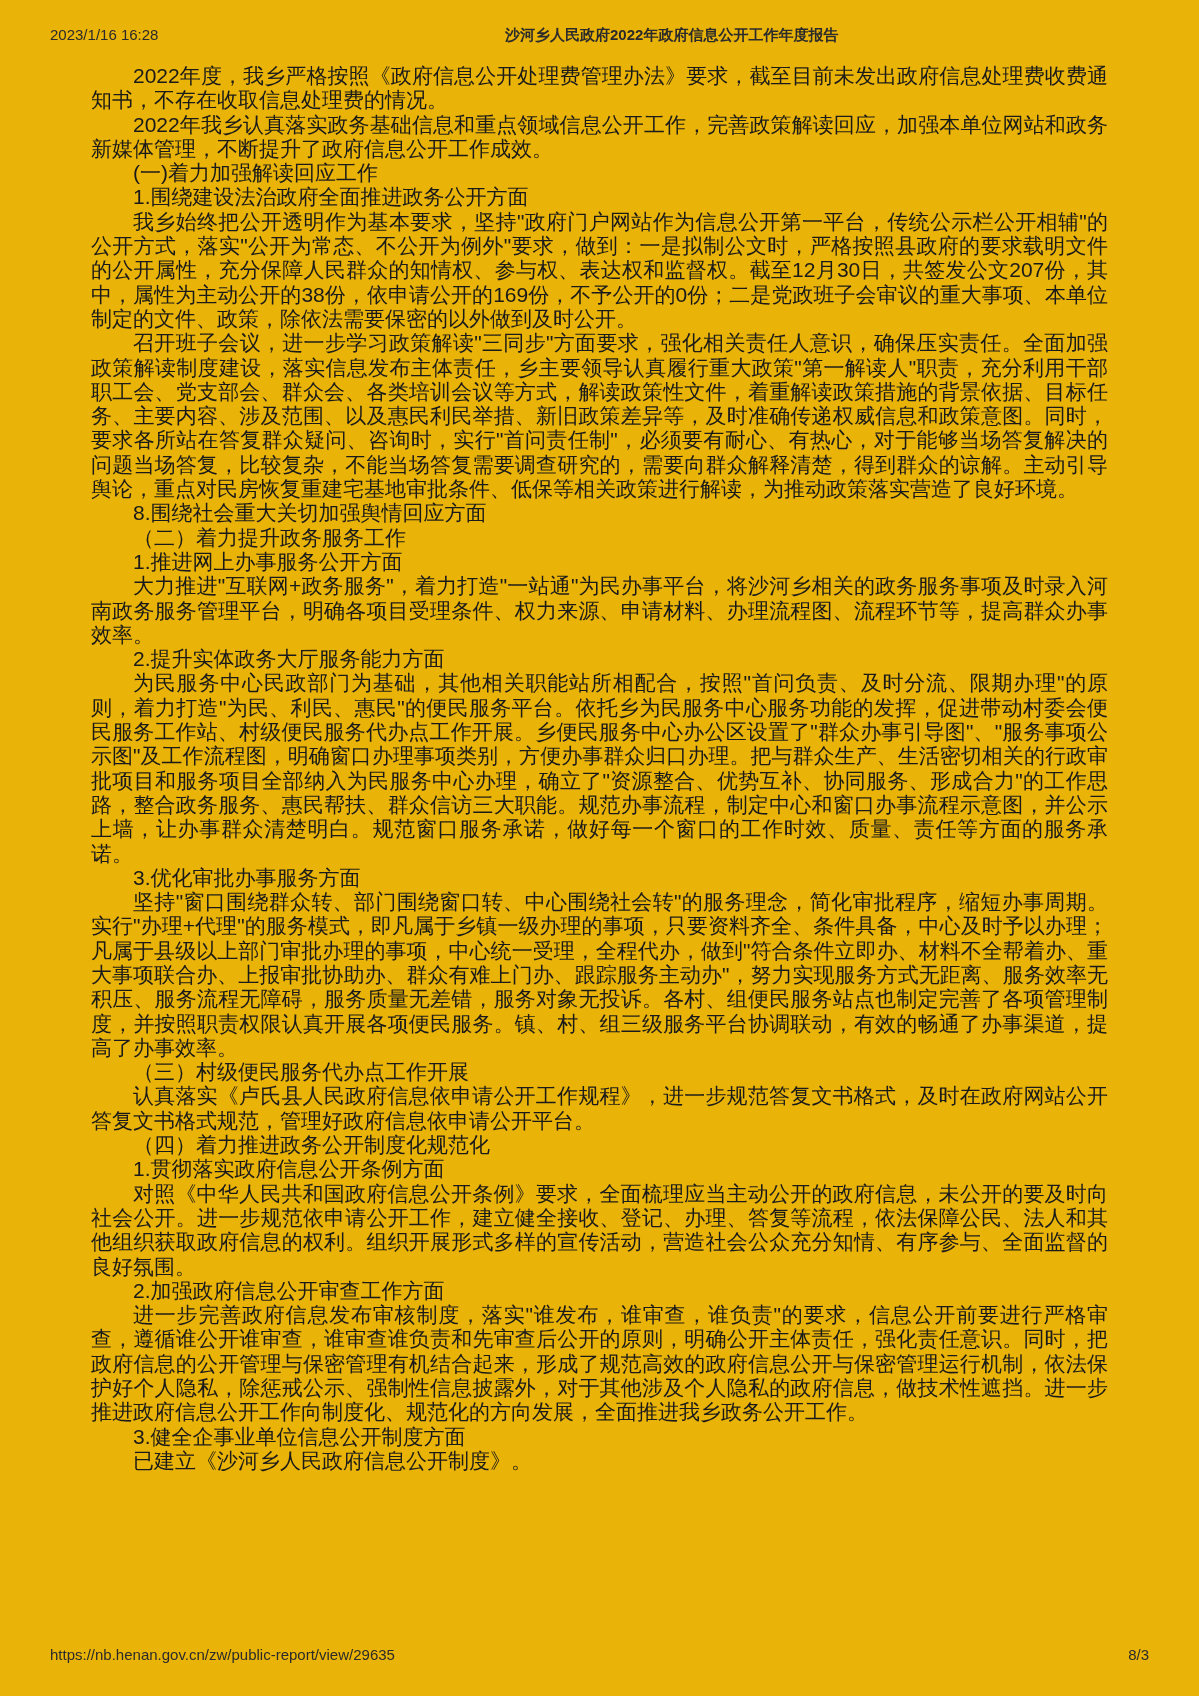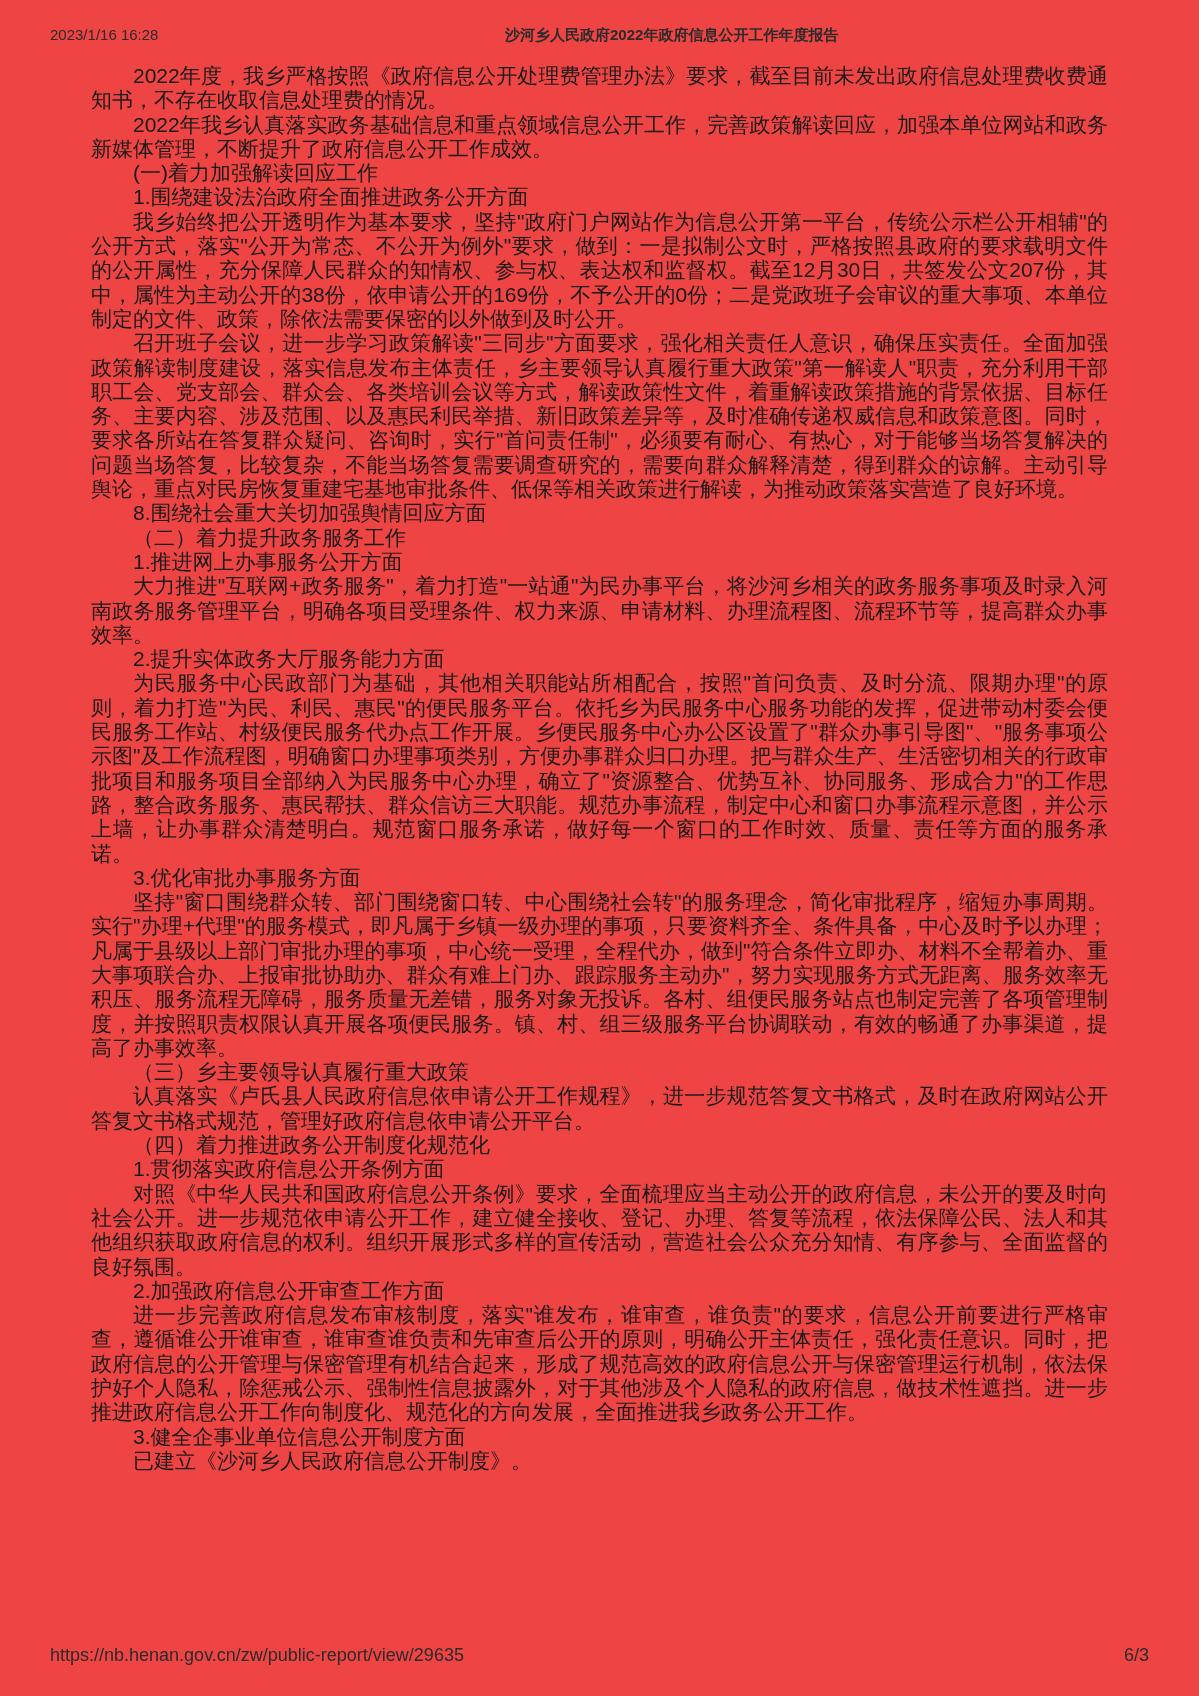--- a/index.html
+++ b/index.html
@@ -4,21 +4,21 @@
 <style>
   html, body {
     margin: 0;
     padding: 0;
     background: #ffffff;
   }
   .page {
     position: relative;
     width: 1199px;
     height: 1696px;
-    background: #ef4444;
+    background: #eab308;
     font-family: "Liberation Sans", sans-serif;
     overflow: hidden;
   }
   
   .print-header {
     position: absolute;
     top: 26px;
     left: 50px;
     right: 50px;
     display: flex;
@@ -58,21 +58,21 @@
   }
   
   .print-footer {
     position: absolute;
     bottom: 32px;
     left: 50px;
     right: 50px;
     display: flex;
     justify-content: space-between;
     align-items: flex-start;
-    font-size: 18px;
+    font-size: 15px;
     color: #2b2b2b;
     line-height: 18px;
   }
   .print-footer .page-url {
     white-space: nowrap;
   }
   .print-footer .page-indicator {
     white-space: nowrap;
   }
 </style>
@@ -95,29 +95,29 @@
       <p class="para">我乡始终把公开透明作为基本要求，坚持"政府门户网站作为信息公开第一平台，传统公示栏公开相辅"的公开方式，落实"公开为常态、不公开为例外"要求，做到：一是拟制公文时，严格按照县政府的要求载明文件的公开属性，充分保障人民群众的知情权、参与权、表达权和监督权。截至12月30日，共签发公文207份，其中，属性为主动公开的38份，依申请公开的169份，不予公开的0份；二是党政班子会审议的重大事项、本单位制定的文件、政策，除依法需要保密的以外做到及时公开。</p>
       <p class="para">召开班子会议，进一步学习政策解读"三同步"方面要求，强化相关责任人意识，确保压实责任。全面加强政策解读制度建设，落实信息发布主体责任，乡主要领导认真履行重大政策"第一解读人"职责，充分利用干部职工会、党支部会、群众会、各类培训会议等方式，解读政策性文件，着重解读政策措施的背景依据、目标任务、主要内容、涉及范围、以及惠民利民举措、新旧政策差异等，及时准确传递权威信息和政策意图。同时，要求各所站在答复群众疑问、咨询时，实行"首问责任制"，必须要有耐心、有热心，对于能够当场答复解决的问题当场答复，比较复杂，不能当场答复需要调查研究的，需要向群众解释清楚，得到群众的谅解。主动引导舆论，重点对民房恢复重建宅基地审批条件、低保等相关政策进行解读，为推动政策落实营造了良好环境。</p>
       <p class="para">8.围绕社会重大关切加强舆情回应方面</p>
       <p class="para">（二）着力提升政务服务工作</p>
       <p class="para">1.推进网上办事服务公开方面</p>
       <p class="para">大力推进"互联网+政务服务"，着力打造"一站通"为民办事平台，将沙河乡相关的政务服务事项及时录入河南政务服务管理平台，明确各项目受理条件、权力来源、申请材料、办理流程图、流程环节等，提高群众办事效率。</p>
       <p class="para">2.提升实体政务大厅服务能力方面</p>
       <p class="para">为民服务中心民政部门为基础，其他相关职能站所相配合，按照"首问负责、及时分流、限期办理"的原则，着力打造"为民、利民、惠民"的便民服务平台。依托乡为民服务中心服务功能的发挥，促进带动村委会便民服务工作站、村级便民服务代办点工作开展。乡便民服务中心办公区设置了"群众办事引导图"、"服务事项公示图"及工作流程图，明确窗口办理事项类别，方便办事群众归口办理。把与群众生产、生活密切相关的行政审批项目和服务项目全部纳入为民服务中心办理，确立了"资源整合、优势互补、协同服务、形成合力"的工作思路，整合政务服务、惠民帮扶、群众信访三大职能。规范办事流程，制定中心和窗口办事流程示意图，并公示上墙，让办事群众清楚明白。规范窗口服务承诺，做好每一个窗口的工作时效、质量、责任等方面的服务承诺。</p>
       <p class="para">3.优化审批办事服务方面</p>
       <p class="para">坚持"窗口围绕群众转、部门围绕窗口转、中心围绕社会转"的服务理念，简化审批程序，缩短办事周期。实行"办理+代理"的服务模式，即凡属于乡镇一级办理的事项，只要资料齐全、条件具备，中心及时予以办理；凡属于县级以上部门审批办理的事项，中心统一受理，全程代办，做到"符合条件立即办、材料不全帮着办、重大事项联合办、上报审批协助办、群众有难上门办、跟踪服务主动办"，努力实现服务方式无距离、服务效率无积压、服务流程无障碍，服务质量无差错，服务对象无投诉。各村、组便民服务站点也制定完善了各项管理制度，并按照职责权限认真开展各项便民服务。镇、村、组三级服务平台协调联动，有效的畅通了办事渠道，提高了办事效率。</p>
-      <p class="para">（三）乡主要领导认真履行重大政策</p>
+      <p class="para">（三）村级便民服务代办点工作开展</p>
       <p class="para">认真落实《卢氏县人民政府信息依申请公开工作规程》，进一步规范答复文书格式，及时在政府网站公开答复文书格式规范，管理好政府信息依申请公开平台。</p>
       <p class="para">（四）着力推进政务公开制度化规范化</p>
       <p class="para">1.贯彻落实政府信息公开条例方面</p>
       <p class="para">对照《中华人民共和国政府信息公开条例》要求，全面梳理应当主动公开的政府信息，未公开的要及时向社会公开。进一步规范依申请公开工作，建立健全接收、登记、办理、答复等流程，依法保障公民、法人和其他组织获取政府信息的权利。组织开展形式多样的宣传活动，营造社会公众充分知情、有序参与、全面监督的良好氛围。</p>
       <p class="para">2.加强政府信息公开审查工作方面</p>
       <p class="para">进一步完善政府信息发布审核制度，落实"谁发布，谁审查，谁负责"的要求，信息公开前要进行严格审查，遵循谁公开谁审查，谁审查谁负责和先审查后公开的原则，明确公开主体责任，强化责任意识。同时，把政府信息的公开管理与保密管理有机结合起来，形成了规范高效的政府信息公开与保密管理运行机制，依法保护好个人隐私，除惩戒公示、强制性信息披露外，对于其他涉及个人隐私的政府信息，做技术性遮挡。进一步推进政府信息公开工作向制度化、规范化的方向发展，全面推进我乡政务公开工作。</p>
       <p class="para">3.健全企事业单位信息公开制度方面</p>
       <p class="para">已建立《沙河乡人民政府信息公开制度》。</p>
     </div>
 
   <div class="print-footer">
     <span class="page-url">https://nb.henan.gov.cn/zw/public-report/view/29635</span>
-    <span class="page-indicator">6/3</span>
+    <span class="page-indicator">8/3</span>
   </div>
 
 </div>
 
 </body></html>

